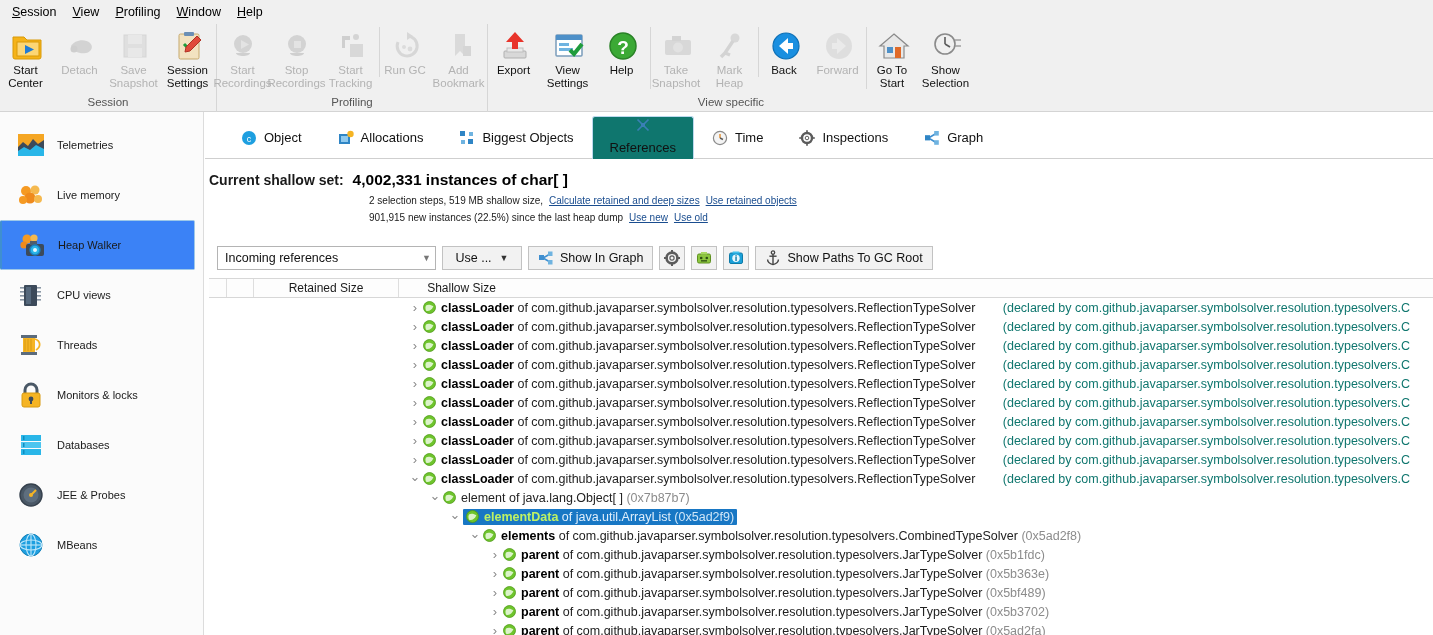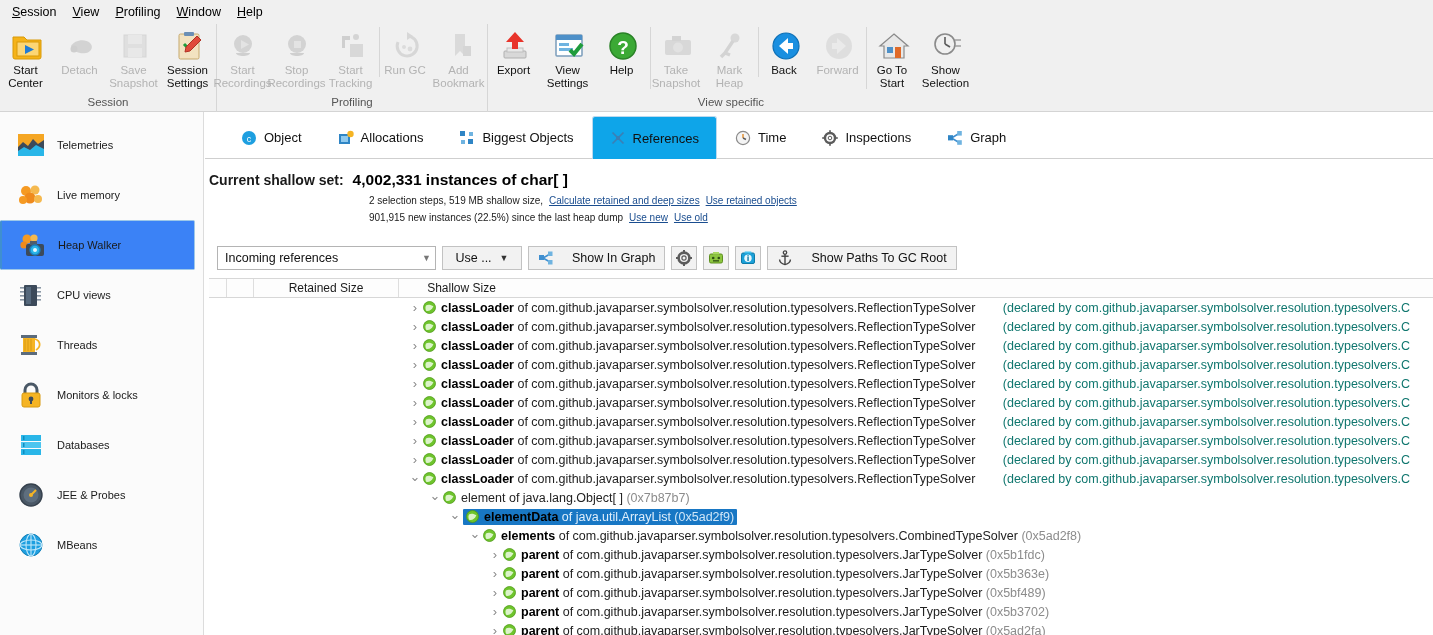--- a/index.html
+++ b/index.html
@@ -77,21 +77,21 @@
   .tabbar {
     height: 47px; display: flex; align-items: stretch;
     border-bottom: 1px solid #cfcfcf; background: #fff;
     padding-left: 18px;
   }
   .tab {
     display: flex; align-items: center; gap: 7px; padding: 0 17px;
     cursor: default; font-size: 13px; color: #111;
     border: 1px solid transparent; border-bottom: none; margin-top: 4px;
   }
-  .tab.active { background: #0ea5e9; border-color: #bcd9ee; border-radius: 3px 3px 0 0; margin-bottom: -1px; }
+  .tab.active { background: #0f766e; border-color: #bcd9ee; border-radius: 3px 3px 0 0; margin-bottom: -1px; flex-direction: column; }
   .tab .tico { width: 16px; height: 16px; flex: 0 0 16px; }
 
   .objset { padding: 12px 0 0 4px; }
   .objset .line1 { display: flex; align-items: baseline; gap: 9px; padding-left: 0px; }
   .objset .cap { font-weight: bold; font-size: 14px; color: #1a1a1a; }
   .objset .val { font-weight: bold; font-size: 15.5px; color: #000; }
   .objset .line2, .objset .line3 {
     font-size: 10px; color: #1a1a1a; padding-left: 160px; margin-top: 6px;
     display: flex; gap: 6px; align-items: baseline;
   }
@@ -104,21 +104,21 @@
   }
   .combo {
     width: 219px; height: 24px; background: #fff; border: 1px solid #b4b4b4;
     display: flex; align-items: center; padding: 0 4px 0 7px; font-size: 12.5px;
     justify-content: space-between; cursor: default;
   }
   .combo .cv { color: #111; }
   .combo .carrow { color: #777; font-size: 9px; }
   .tbtn {
     height: 24px; background: #f2f2f2; border: 1px solid #c2c2c2;
-    display: flex; align-items: center; gap: 18px; padding: 0 9px;
+    display: flex; align-items: center; gap: 6px; padding: 0 9px;
     font-size: 12.5px; color: #111; cursor: default;
   }
   .tbtn .bico { width: 16px; height: 16px; flex: 0 0 16px; }
   .tbtn.sq { padding: 0; width: 26px; justify-content: center; }
 
   
   .tbl { position: absolute; left: 4px; top: 166px; width: 1224px; height: 357px; }
   .thead {
     display: flex; height: 20px; background: #fdfdfd;
     border-top: 1px solid #d7d7d7; border-bottom: 1px solid #d7d7d7;
@@ -140,21 +140,21 @@
     width: 12px; flex: 0 0 12px; color: #8a8a8a; font-size: 10px;
     display: flex; align-items: center; justify-content: center; margin-right: 2px;
   }
   .trow .oico { width: 13px; height: 13px; flex: 0 0 13px; margin-right: 5px; }
   .trow .nm { font-weight: bold; color: #000; }
   .trow .of { color: #222; }
   .trow .addr { color: #8c8c8c; }
   .trow .decl { color: #0f766e; margin-left: 24px; }
   .trow .txt { overflow: hidden; }
   .selwrap { background: #1877c4; color: #fff; padding: 1px 3px; border-radius: 1px; }
-  .selwrap .nm { color: #000000; }
+  .selwrap .nm { color: #bef264; }
   .selwrap .of { color: #dfeefb; }
   .selwrap .addr { color: #cfe6f8; }
 </style>
 </head>
 <body>
 
 <div id="app">
 
   <div class="menubar">
       <div class="mi"><span class="u">S</span>ession</div>

